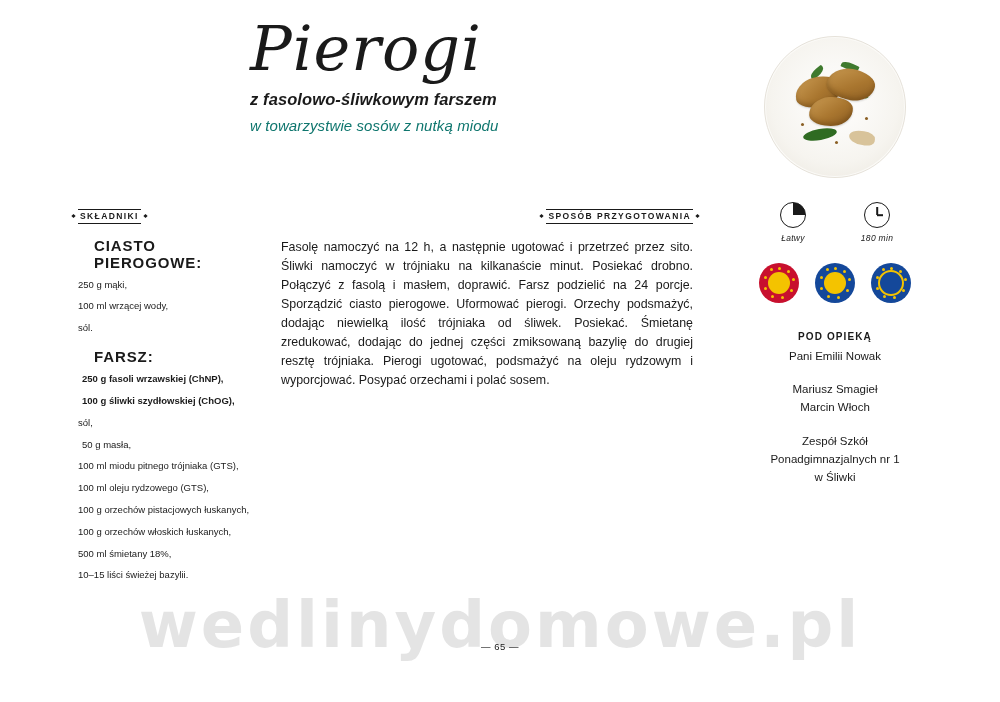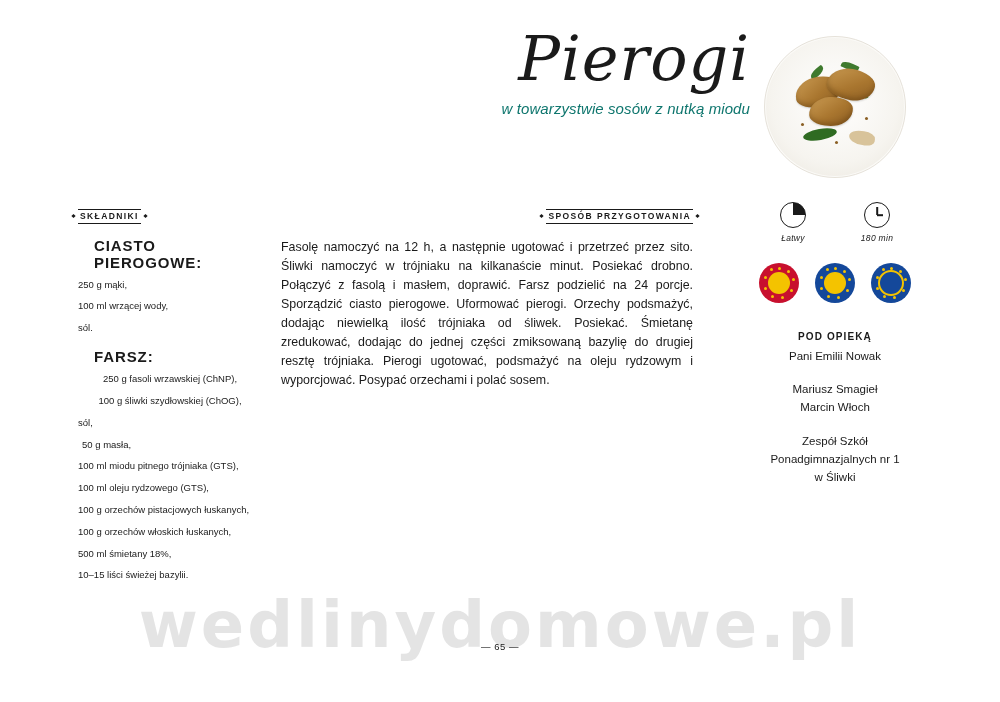--- a/index.html
+++ b/index.html
@@ -19,23 +19,23 @@
   .page {
     position: relative;
     width: 1000px;
     height: 702px;
   }
 
   
   .title-block {
     position: absolute;
     left: 250px;
-    top: 28px;
+    top: 18px;
     width: 500px;
-    text-align: right;
+    text-align: left;
   }
   .recipe-title {
     font-family: "DejaVu Serif", serif;
     font-style: italic;
     font-weight: 400;
     font-size: 62px;
     line-height: 1.0;
     letter-spacing: 1px;
     color: #1a1a1a;
     margin: 0 0 10px 0;
@@ -98,21 +98,21 @@
     letter-spacing: 0.9px;
     margin: 13px 0 8px 16px;
     color: #1a1a1a;
   }
   .ing-item {
     font-size: 9.5px;
     line-height: 1.35;
     margin: 0 0 9px 0;
     color: #1a1a1a;
   }
-  .ing-item.bold { font-weight: normal; text-align: center; }
+  .ing-item.bold { font-weight: bold; }
   .ing-item.indent { padding-left: 4px; }
 
   
   .preparation {
     position: absolute;
     left: 281px;
     top: 193px;
     width: 412px;
   }
   .prep-label-wrap {
@@ -329,20 +329,21 @@
     font-family: "DejaVu Sans", sans-serif;
   }
 </style>
 </head>
 <body>
 
 <div class="page">
 
   <div class="title-block">
     <h1 class="recipe-title">Pierogi</h1>
+    <div class="subtitle-1">z fasolowo-śliwkowym farszem</div>
     <div class="subtitle-2">w towarzystwie sosów z nutką miodu</div>
   </div>
 
   <div class="ingredients">
     <div class="section-label">SKŁADNIKI</div>
 
     <div class="group-head">CIASTO PIEROGOWE:</div>
     <div class="ing-item">250 g mąki,</div>
     <div class="ing-item">100 ml wrzącej wody,</div>
     <div class="ing-item">sól.</div>

